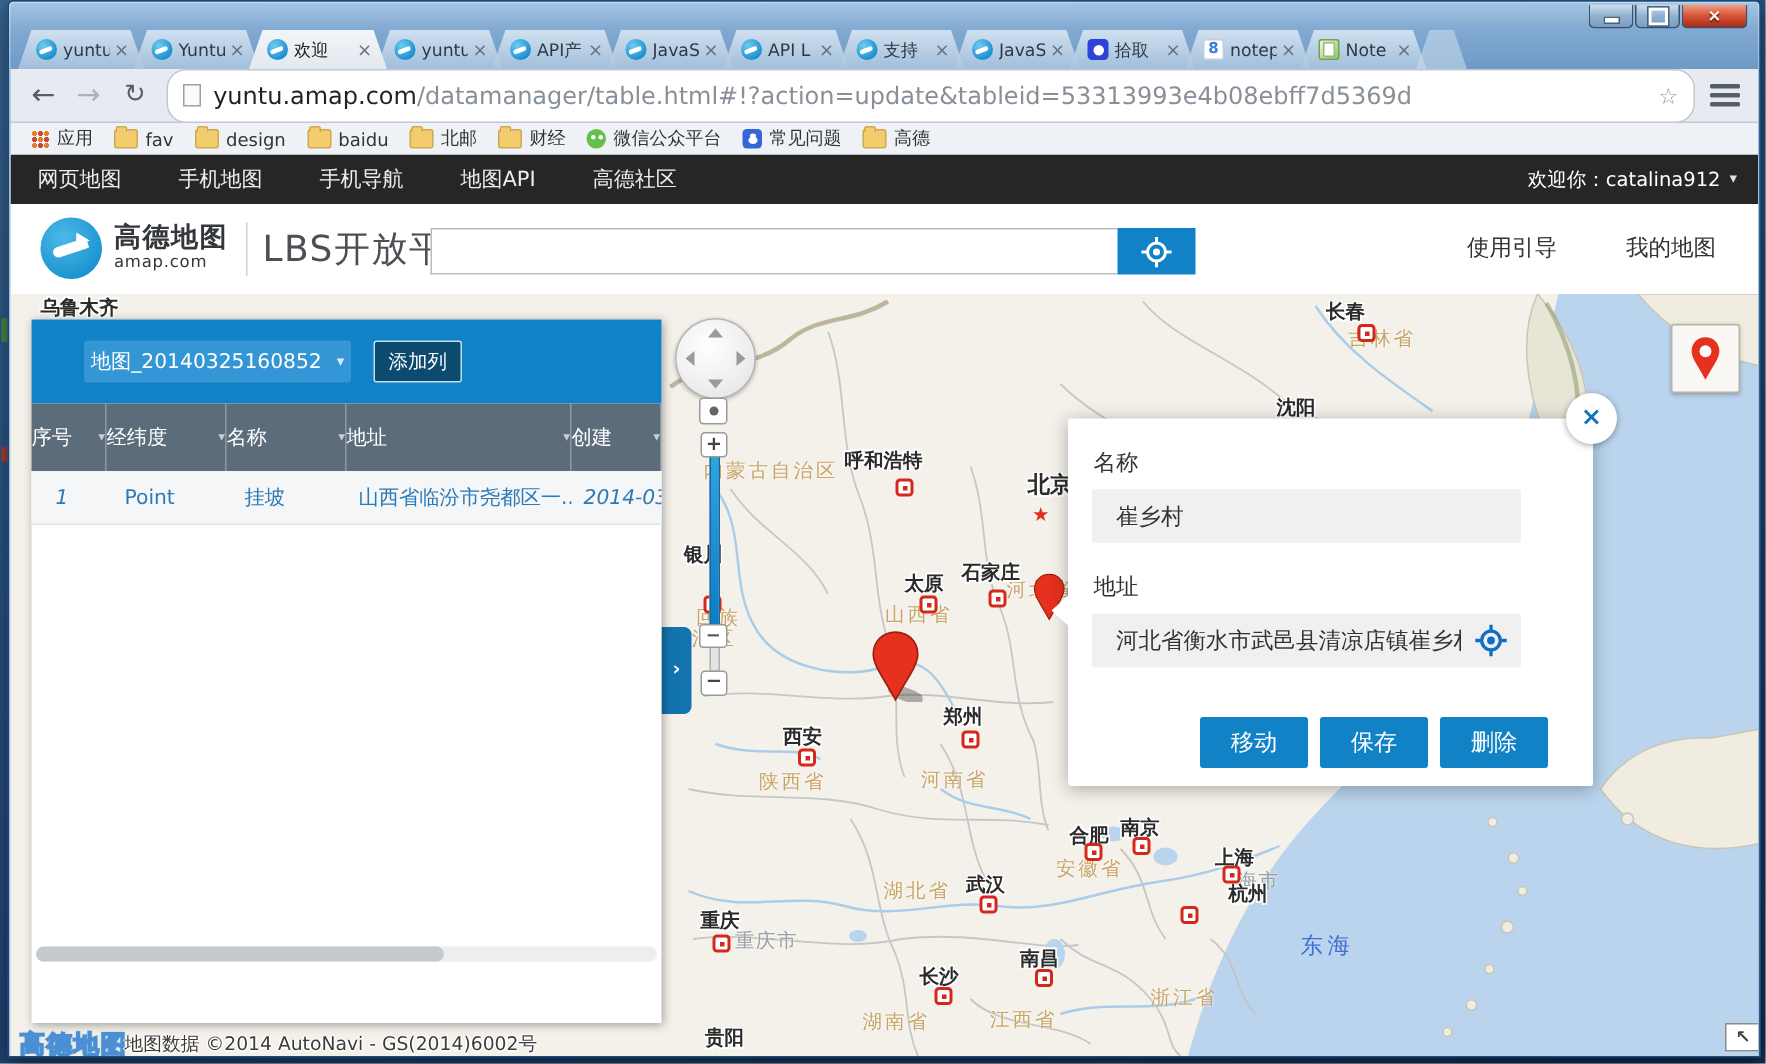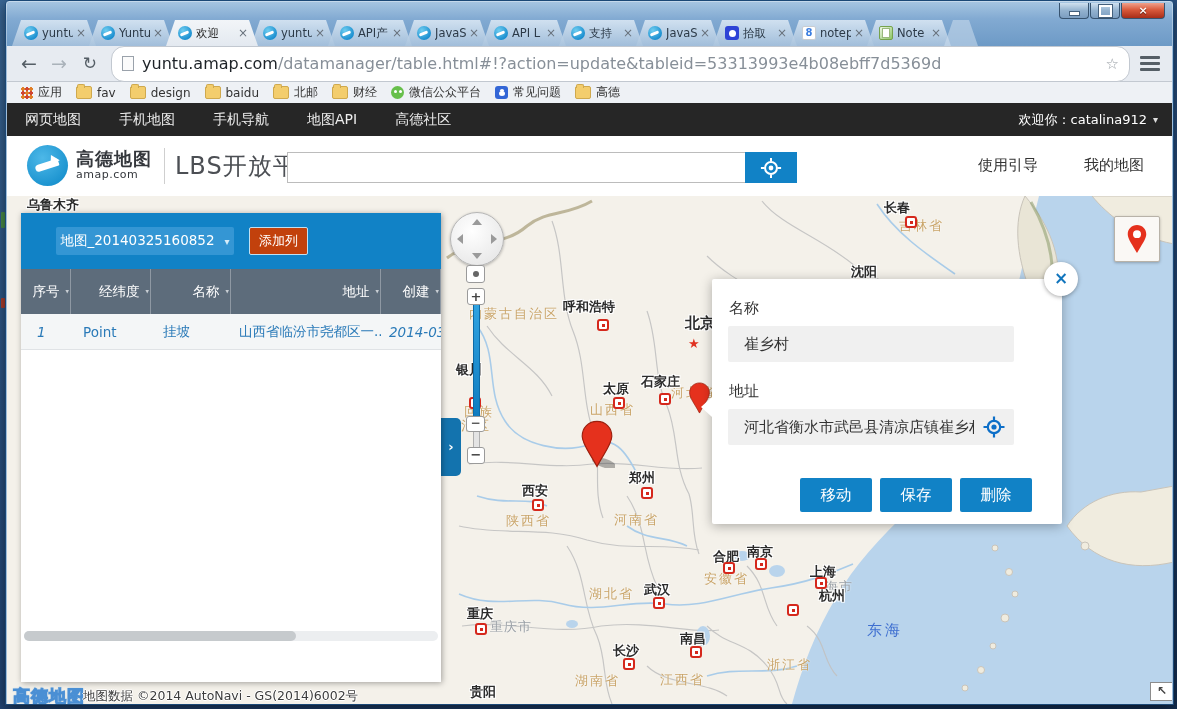--- a/index.html
+++ b/index.html
@@ -145,25 +145,25 @@
   .expand-tab{position:absolute;left:434px;top:222px;width:20px;height:58px;background:#1373ae;border-radius:0 5px 5px 0;
     z-index:5;color:#fff;font-size:13px;font-weight:bold;text-align:center;line-height:58px;}
 
   
   .panel{position:absolute;left:14px;top:17px;width:420px;height:469px;background:#fff;z-index:5;
     box-shadow:1px 1px 6px rgba(0,0,0,.35);}
   .panel-head{position:absolute;left:0;top:0;right:0;height:56px;background:#1182c6;padding-left:12px;}
   .dataset-dd{position:absolute;left:35px;top:14px;width:178px;height:28px;background:#3496d4;border-radius:2px;
     color:#fff;font-size:13.5px;display:flex;align-items:center;justify-content:center;gap:10px;}
   .dataset-dd .dd-caret{font-size:10px;color:#d6ecf9;}
-  .addcol{position:absolute;left:228px;top:14px;height:28px;padding:0 9px;background:#c2410c;border:1px solid #bfe0f2;
+  .addcol{position:absolute;left:228px;top:14px;height:28px;padding:0 9px;background:#0c4a6e;border:1px solid #bfe0f2;
     border-radius:2px;color:#fff;font-size:13px;font-family:inherit;cursor:pointer;}
   .thead{position:absolute;left:0;top:56px;right:0;height:45px;background:#5d6c7b;display:flex;}
-  .th{display:flex;align-items:center;justify-content:flex-end;gap:5px;border-right:1px solid rgba(255,255,255,.3);
-    box-sizing:border-box;color:#fff;font-size:13.5px;font-family:Liberation Mono, monospace;}
+  .th{display:flex;align-items:center;justify-content:space-between;gap:5px;border-right:1px solid rgba(255,255,255,.3);
+    box-sizing:border-box;color:#fff;font-size:13.5px;}
   .th .sort{font-size:9px;color:#c7cdd3;}
   .trow{position:absolute;left:0;top:101px;right:0;height:35px;background:#f4f6f7;border-bottom:1px solid #e0e3e6;
     display:flex;align-items:center;color:#2a7ab8;font-size:13.5px;}
   .trow .c{box-sizing:border-box;padding-left:12px;white-space:nowrap;overflow:hidden;}
   .trow .c0{width:50px;padding-left:16px;}
   .trow .c1{width:80px;}
   .trow .c2{width:80px;}
   .trow .c3{width:150px;padding-left:8px;}
   .trow .c4{flex:1;padding-left:8px;}
   .ital{font-style:italic;}

